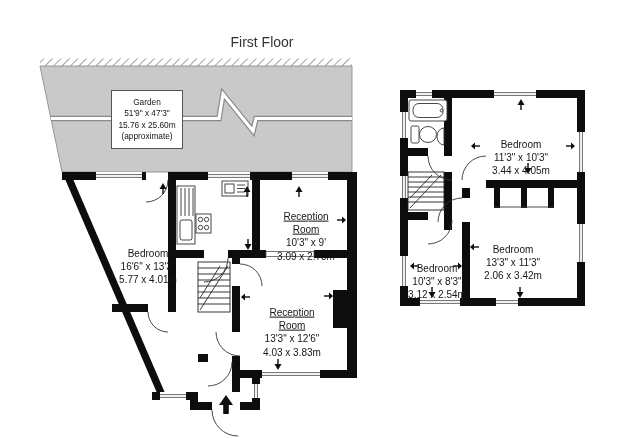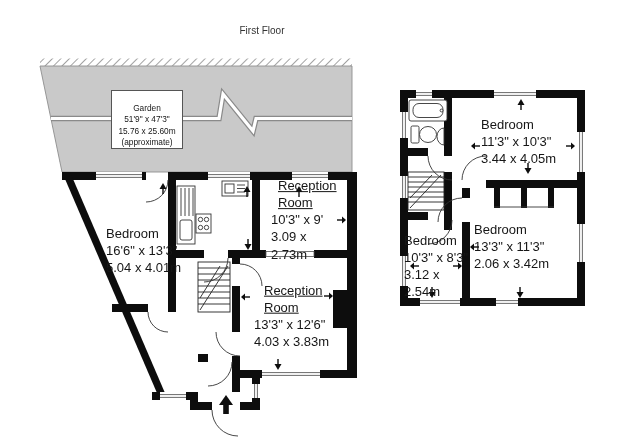--- a/index.html
+++ b/index.html
@@ -1,28 +1,28 @@
 <!DOCTYPE html>
 <html><head>
 <meta charset="utf-8">
 <style>
   html,body{margin:0;padding:0;background:#fff;}
   .stage{position:relative;width:631px;height:438px;background:#fff;overflow:hidden;
          font-family:"Liberation Sans",sans-serif;color:#1a1a1a;}
   .stage svg{position:absolute;left:0;top:0;}
-  .page-title{position:absolute;left:262px;top:30px;transform:translate(-50%,-50%);
-              font-size:10px;color:#333;white-space:nowrap;}
-  .room-label{position:absolute;transform:translate(-50%,-50%);text-align:left;
-              font-size:13px;line-height:1.32;color:#161616;}
+  .page-title{position:absolute;left:262px;top:42px;transform:translate(-50%,-50%);
+              font-size:14px;color:#333;white-space:nowrap;}
+  .room-label{position:absolute;transform:translate(-50%,-50%);text-align:center;
+              font-size:10px;line-height:1.32;color:#161616;margin-top:16px;}
   .room-label span{display:block;}
   .room-label .nm{white-space:normal;}
   .wrapname{width:56px;margin:0 auto;text-decoration:underline;}
   .garden-label{position:absolute;left:111px;top:90px;width:70px;height:57px;
                 background:#fff;border:1px solid #555;display:flex;flex-direction:column;
-                align-items:center;justify-content:flex-end;text-align:center;
+                align-items:center;justify-content:center;text-align:center;
                 font-size:8.3px;line-height:1.35;color:#161616;}
   .garden-label span{display:block;white-space:nowrap;}
 </style>
 </head>
 <body>
 
 <div class="stage">
 
 <svg width="631" height="438" viewBox="0 0 631 438">
   <defs>
@@ -299,21 +299,21 @@
 <div class="garden-label">
   <span>Garden</span>
   <span>51'9" x 47'3"</span>
   <span>15.76 x 25.60m</span>
   <span>(approximate)</span>
 </div>
 
 <div class="room-label" style="left:148px;top:251px;width:84px;">
   <span class="nm">Bedroom</span>
   <span>16'6" x 13'3"</span>
-  <span>5.04 x 4.01m</span>
+  <span>5.77 x 4.01m</span>
 </div>
 
 
 <div class="room-label" style="left:306px;top:220px;width:70px;">
   <span class="nm wrapname">Reception Room</span>
   <span>10'3" x 9'</span>
   <span>3.09 x 2.73m</span>
 </div>
 
 <div class="room-label" style="left:292px;top:316px;width:76px;">

